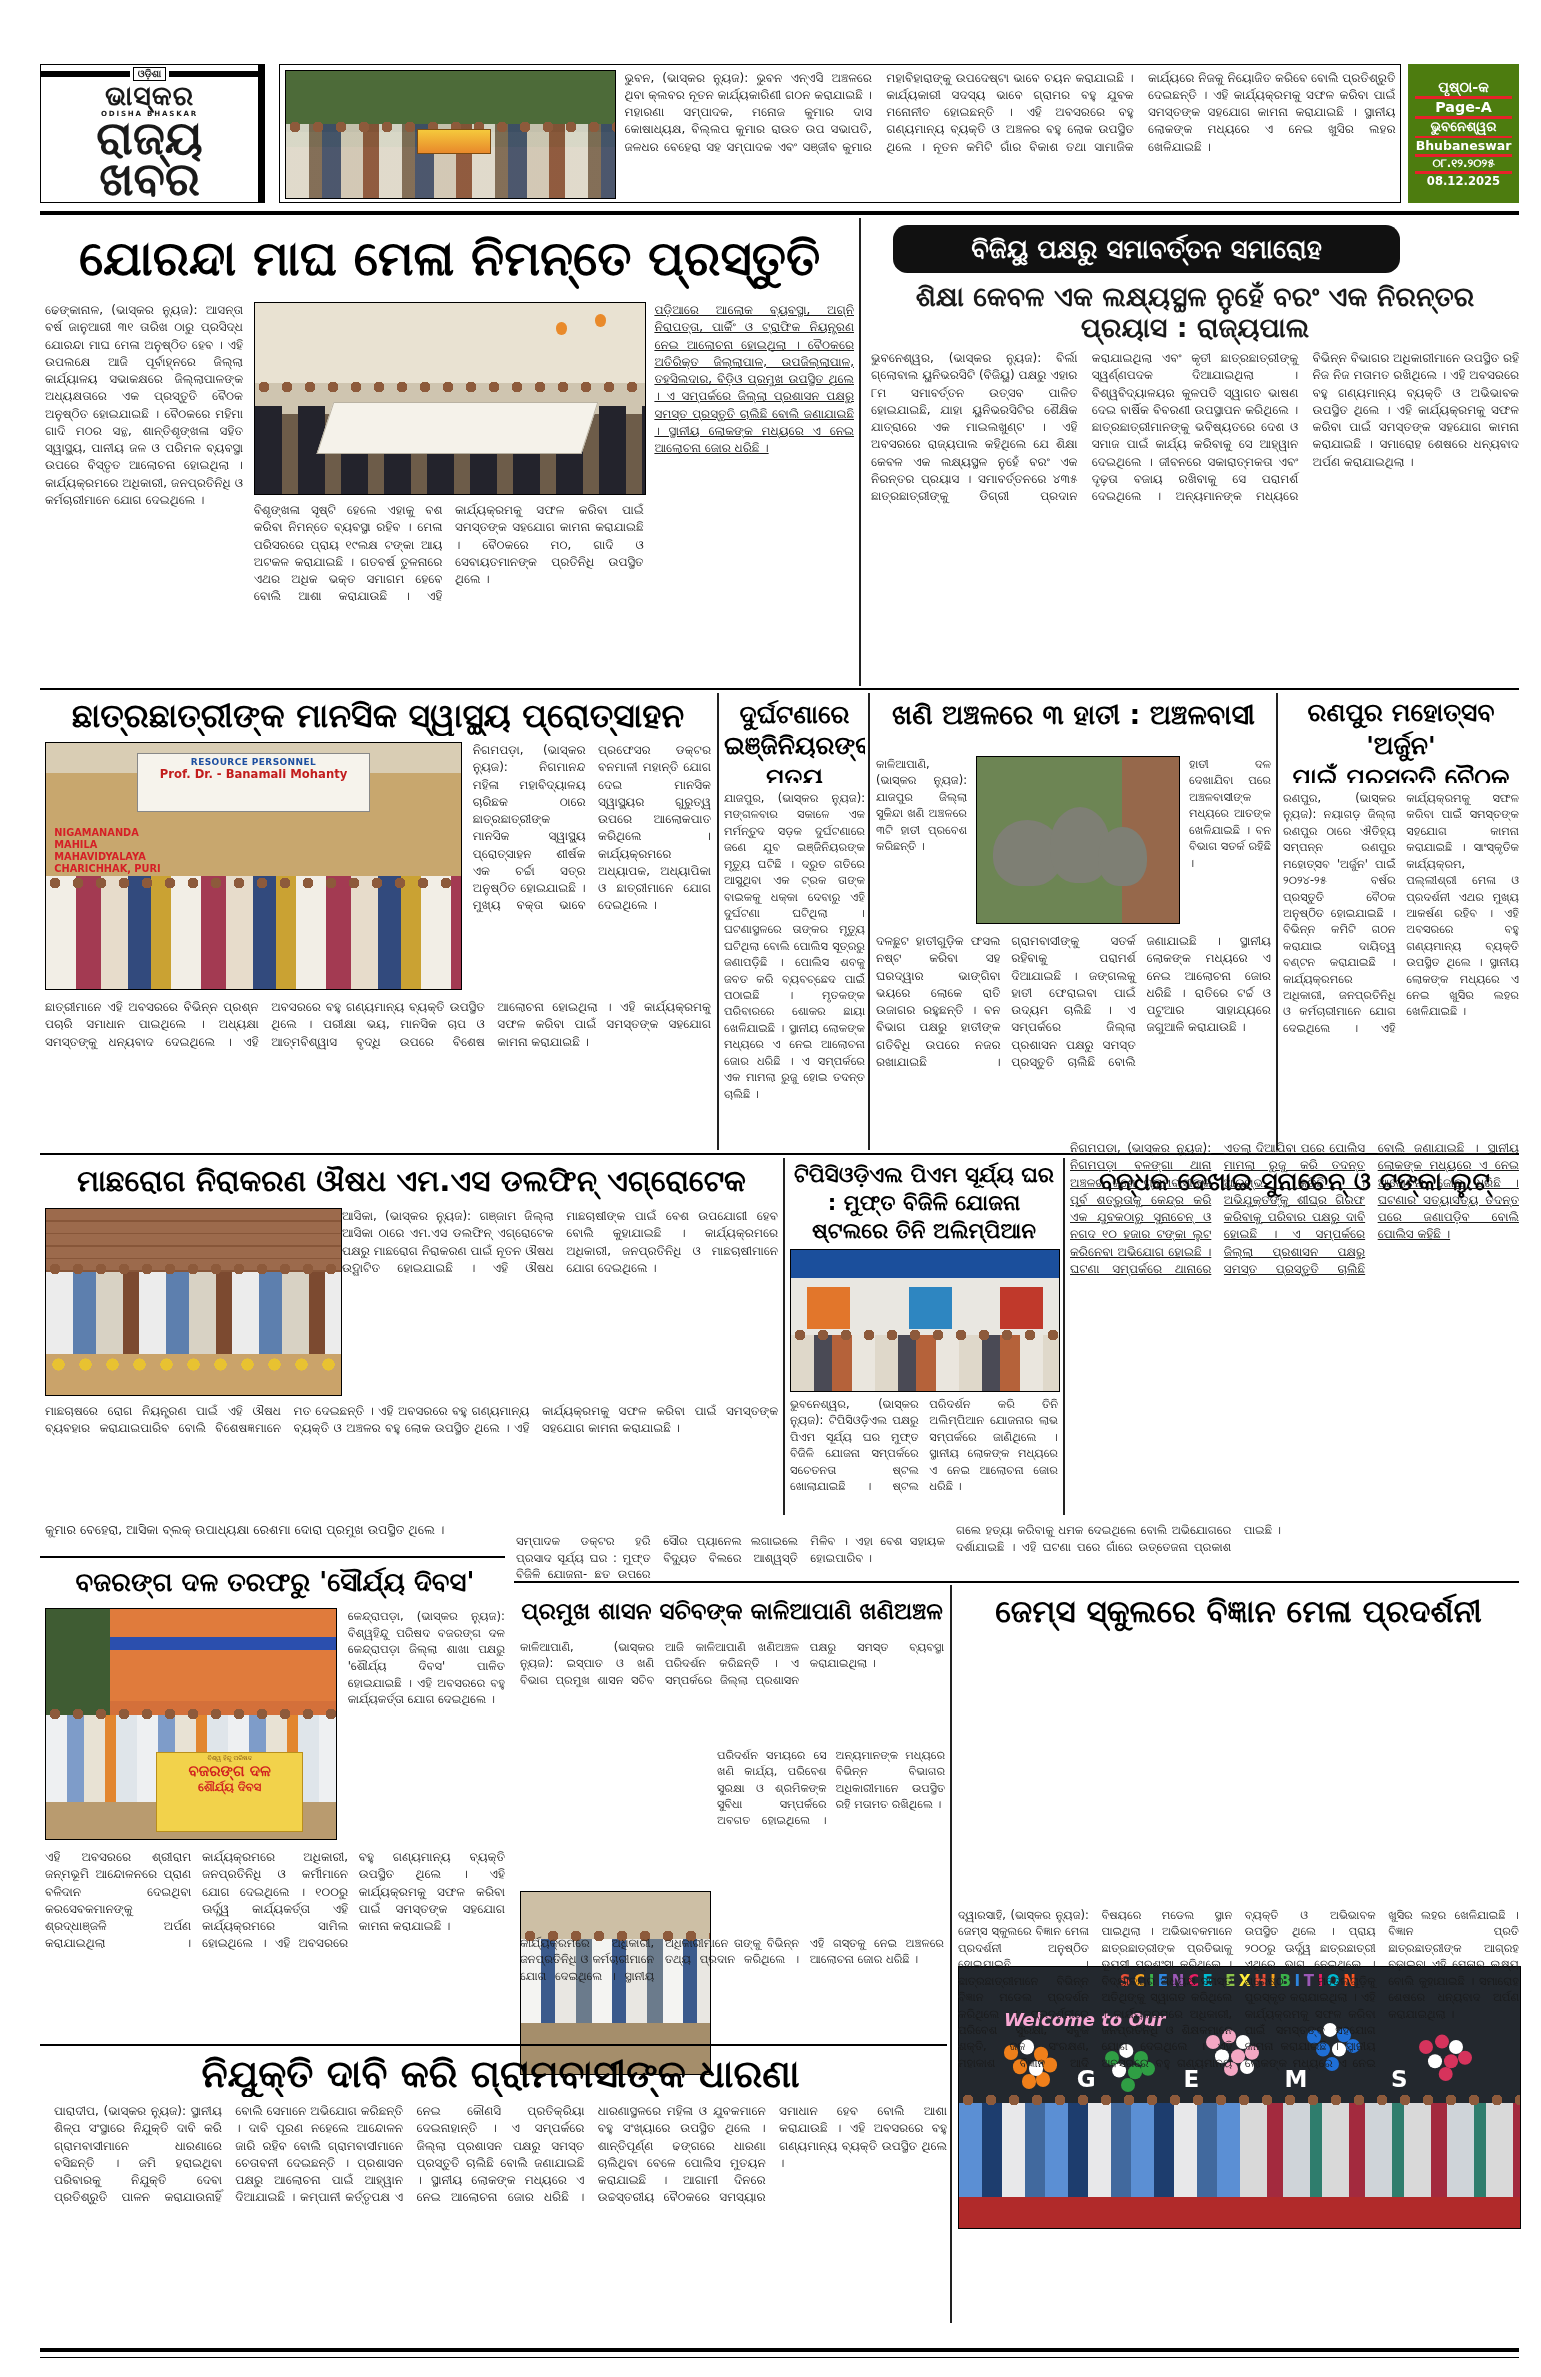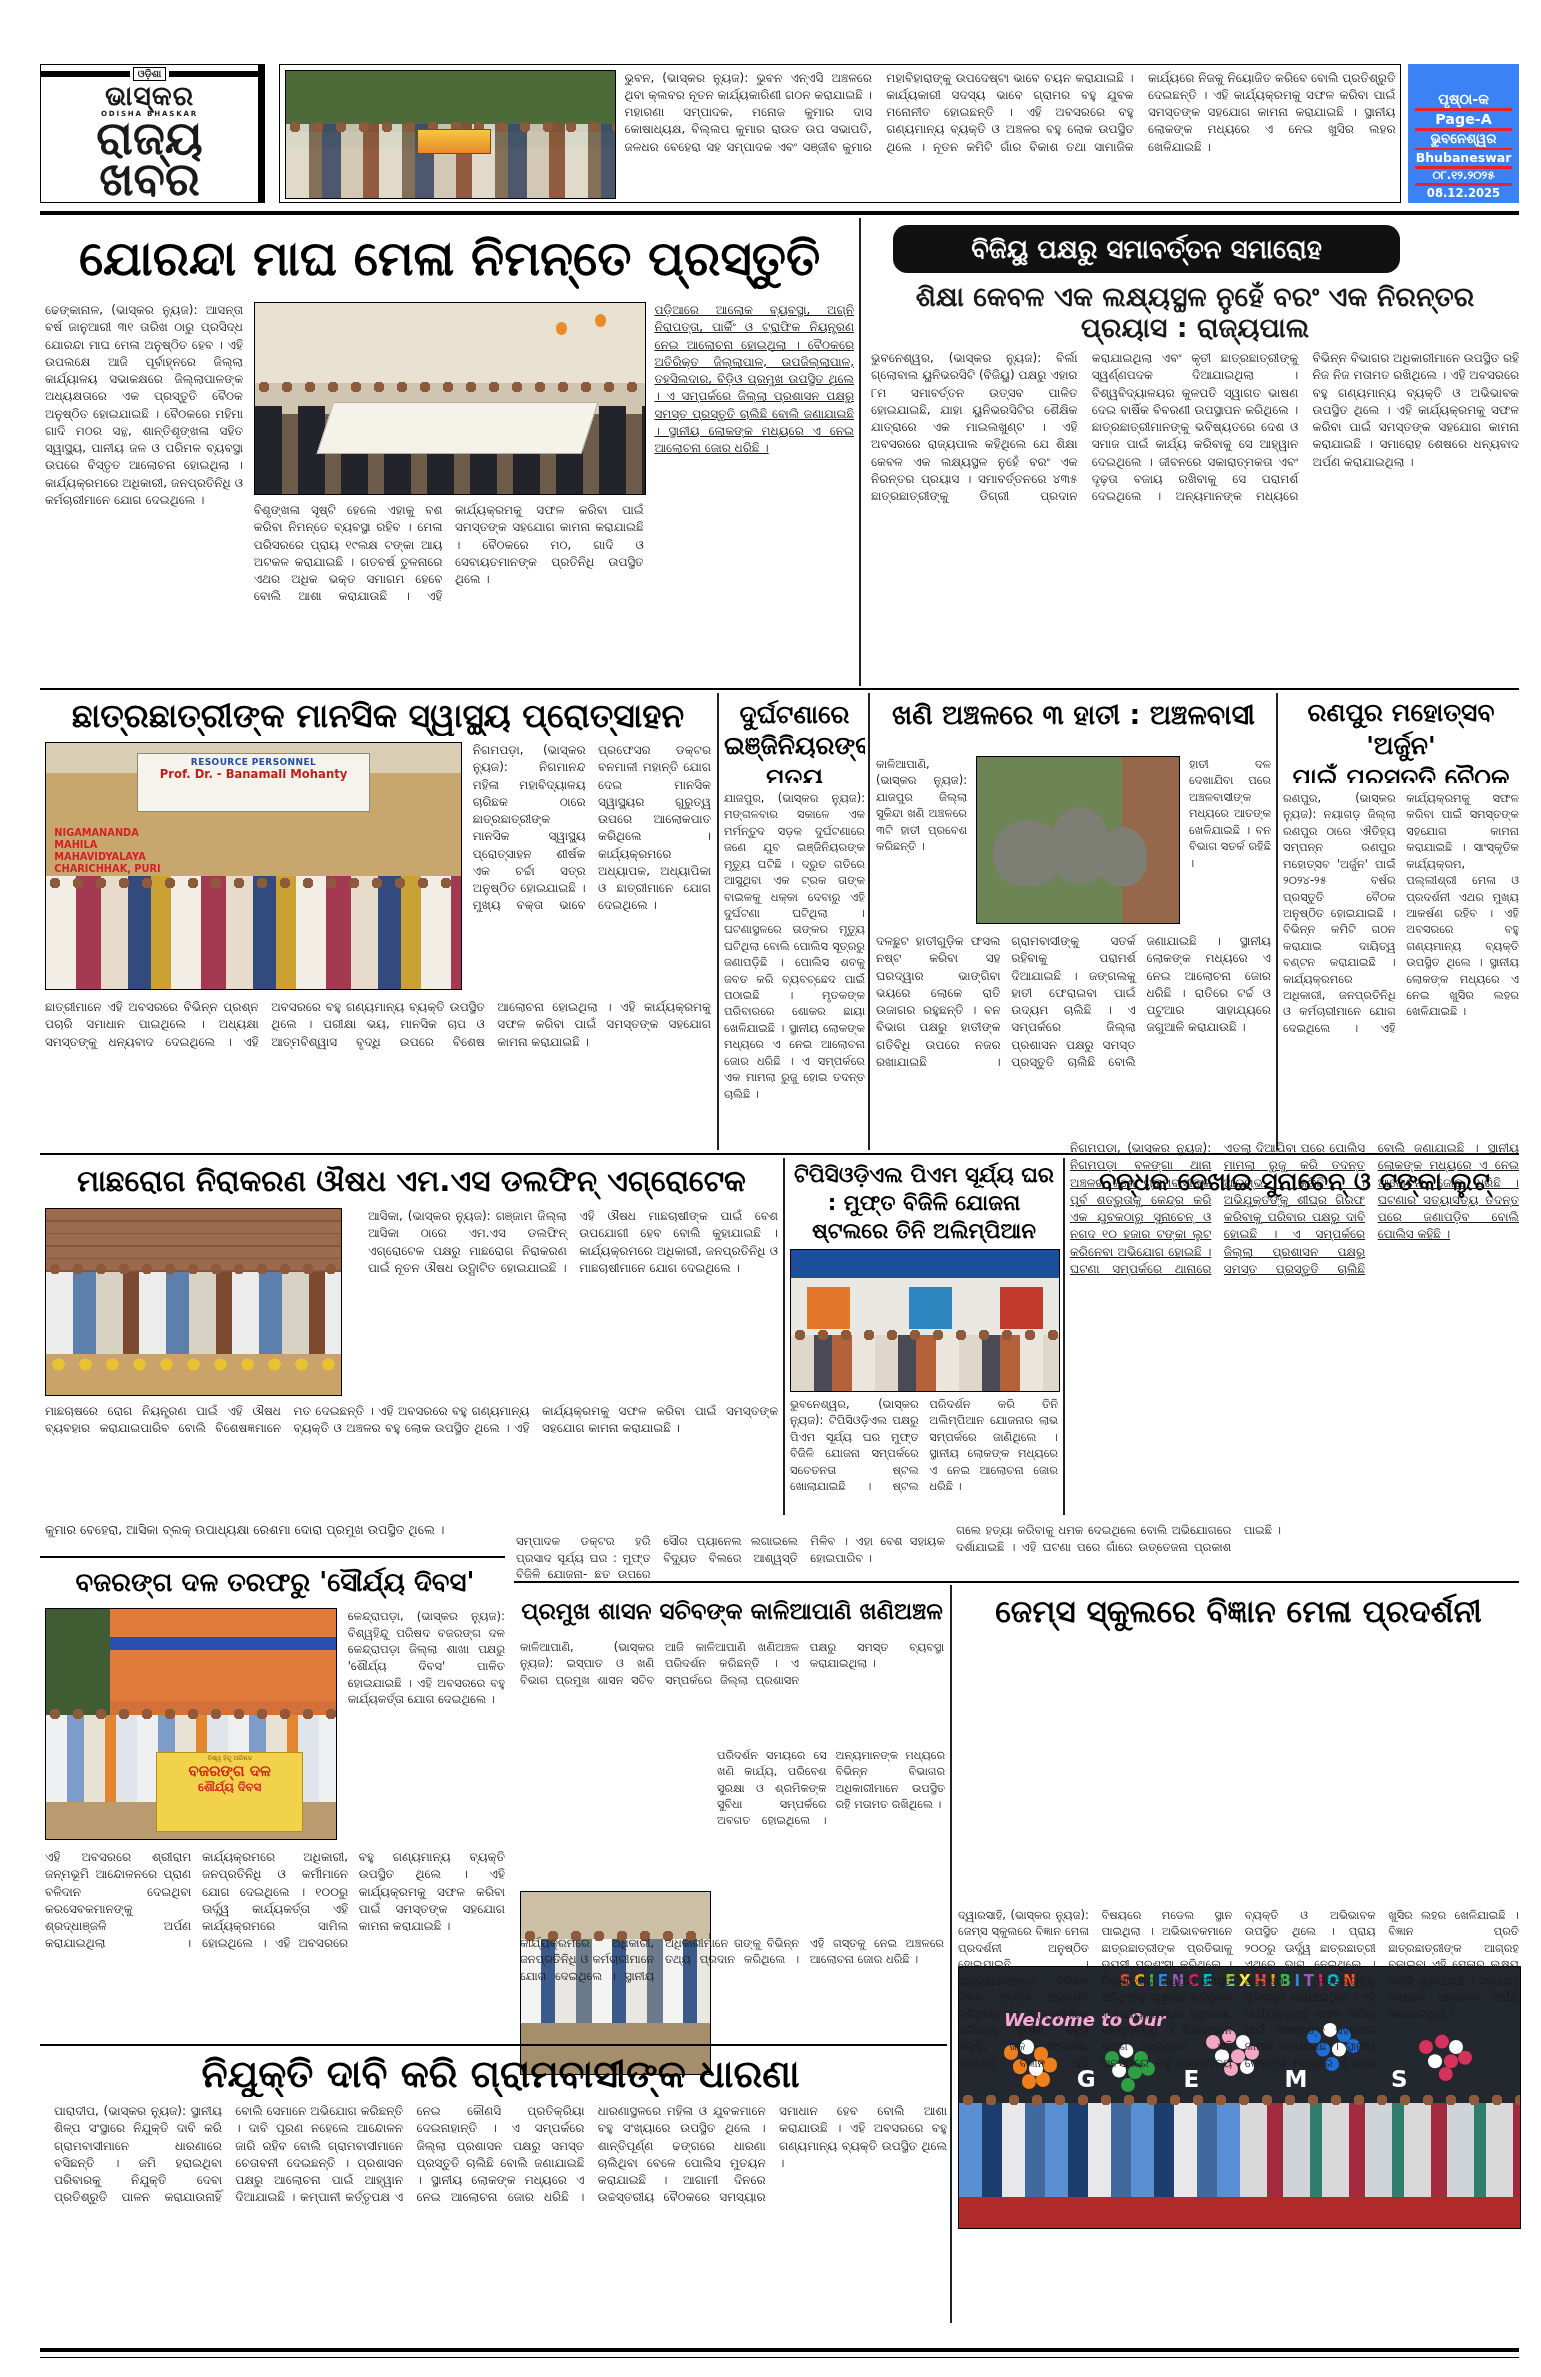--- a/index.html
+++ b/index.html
@@ -22,22 +22,22 @@
   #mh-sub{font-size:7.1px;font-weight:700;letter-spacing:1.8px;line-height:8px;}
   #mh-t1,#mh-t2{font-size:46px;font-weight:900;line-height:41px;letter-spacing:0px;}
   #topbox{left:279px;top:64px;width:1122px;height:139px;border:1.8px solid #000;box-sizing:border-box;
     display:flex;gap:9px;padding:4.5px;}
   #photo-top{width:329px;height:127px;flex:none;
     background:linear-gradient(180deg,#4d6b39 0 48%,#7d9159 48% 60%,#b5a178 60% 100%);}
   #photo-top .crowd{position:absolute;left:0;right:0;bottom:0;height:58%;
     background:repeating-linear-gradient(90deg,#e8e4da 0 23px,#7b6652 23px 36px,#3a4a6b 36px 55px,#d8cfc0 55px 77px,#8a4f35 77px 93px);opacity:.85;}
   #photo-top .banner{position:absolute;left:40%;top:46%;width:22%;height:18%;
     background:linear-gradient(#f5c93c,#e8892b);border:0.9px solid #7a4a12;}
-  #pageinfo{left:1408px;top:64px;width:111px;height:139px;background:#3b82f6;color:#fff;
-    display:flex;flex-direction:column;justify-content:flex-end;text-align:center;
+  #pageinfo{left:1408px;top:64px;width:111px;height:139px;background:#4d7c0f;color:#fff;
+    display:flex;flex-direction:column;justify-content:center;text-align:center;
     padding:3.6px 1.8px;box-sizing:border-box;}
   #pageinfo .r{font-weight:700;line-height:1.1;}
   #pageinfo .sep{height:2.7px;background:#e8212a;margin:0.9px 5.4px;}
   
   #hl-yoranda{left:45px;top:220px;width:809px;height:77px;font-size:48px;line-height:77px;}
   #art-yoranda{left:45px;top:302px;width:809px;height:382px;display:flex;gap:10.7px;}
   #yor-a{width:198px;}
   #yor-mid{width:390px;}
   #photo-meeting{width:100%;height:191px;background:linear-gradient(180deg,#e9e2d2 0 42%,#cfc5b0 42% 58%,#6d5c49 58% 100%);}
   #photo-meeting .chairs{position:absolute;left:0;right:0;bottom:0;height:46%;
@@ -82,21 +82,21 @@
   #photo-elephant .e3{left:60%;top:42%;width:24%;height:36%;}
   #ele-c3{flex:1;font-size:11.4px;}
   #ele-cols{margin-top:9px;height:232px;column-count:3;column-gap:10.7px;}
   #vline-c{left:1276px;top:693px;height:457px;}
   #hl-ranapur{left:1283px;top:697px;width:236px;height:86px;font-size:25px;line-height:1.3;}
   #art-ranapur{left:1283px;top:790px;width:236px;height:359px;column-count:2;column-gap:10.7px;font-size:11.4px;}
   
   #rule-3{left:40px;top:1153px;width:1479px;height:1.8px;}
   #hl-fish{left:45px;top:1160px;width:733px;height:43px;font-size:29.5px;line-height:43px;}
   #art-fish{left:45px;top:1208px;width:733px;height:307px;}
-  #fish-row{display:flex;gap:26px;height:188px;}
+  #fish-row{display:flex;gap:0;height:188px;}
   #photo-product{width:295px;flex:none;
     background:repeating-linear-gradient(0deg,#9c6a4c 0 10.7px,#875639 10.7px 12.5px);}
   #photo-product .people{position:absolute;left:0;right:0;top:34%;height:44%;
     background:repeating-linear-gradient(90deg,#ececec 0 27px,#5d7fae 27px 50px,#d8d2c4 50px 77px,#7c4a30 77px 93px);}
   #photo-product .bottles{position:absolute;left:0;right:0;bottom:0;height:22%;background:
     radial-gradient(circle 6.3px at 12.5px 10.7px,#e8c231 96%,transparent) 0 0/27px 21.4px repeat-x,#caa36a;}
   #fish-cols1{flex:1;height:188px;column-count:2;column-gap:12.5px;}
   #fish-cols2{margin-top:7.1px;height:105px;column-count:3;column-gap:12.5px;}
   #fish-last{left:45px;top:1521px;width:460px;height:30px;font-size:12.5px;line-height:1.4;overflow:hidden;}
   #vline-d{left:783px;top:1158px;height:357px;}

